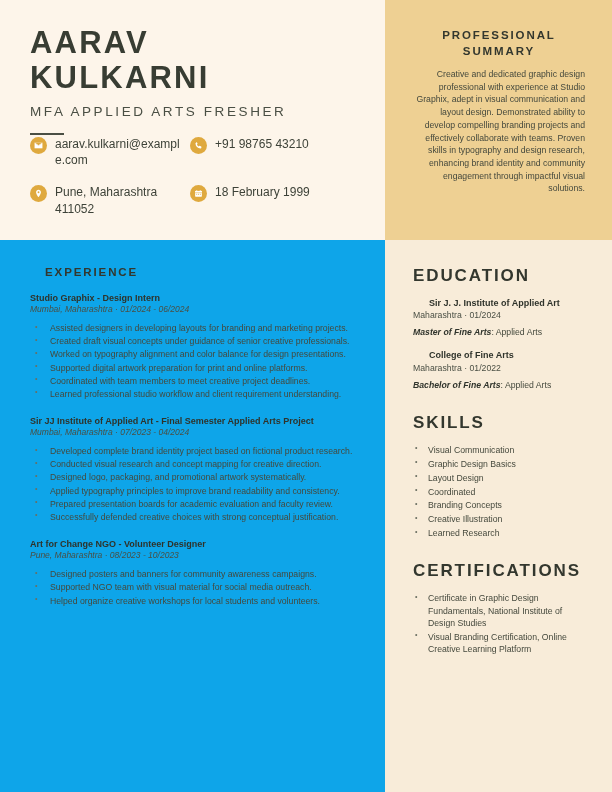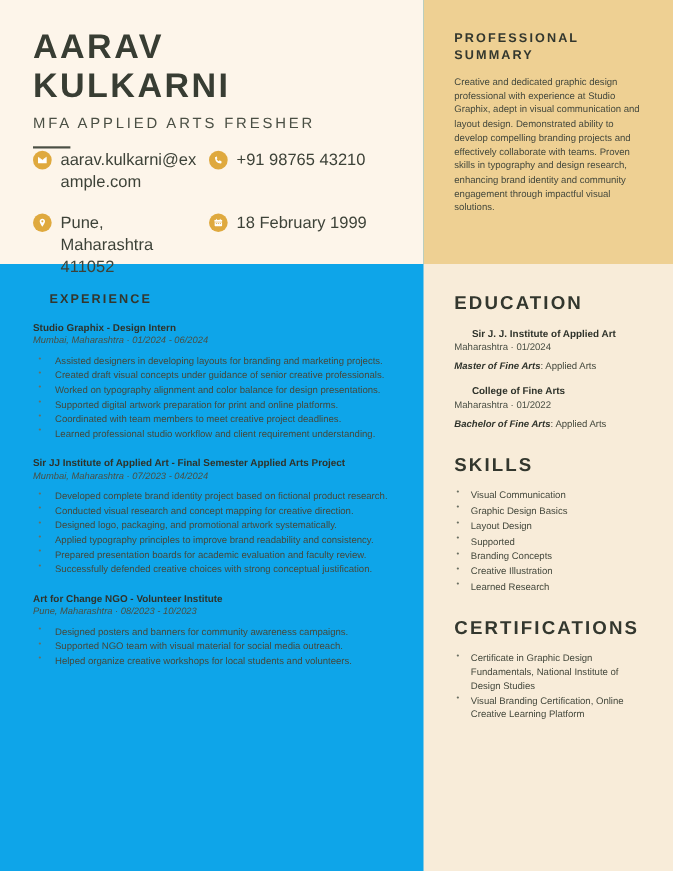--- a/index.html
+++ b/index.html
@@ -87,21 +87,21 @@
     border-radius: 50%;
     background: #dfa93e;
     display: flex;
     align-items: center;
     justify-content: center;
     margin-top: 1px;
   }
   .cicon svg { display: block; }
   .ctext {
     margin-left: 8px;
-    font-size: 15px;
+    font-size: 12px;
     line-height: 1.35;
     color: #3d4238;
     word-break: break-word;
     max-width: 126px;
   }
   .contact.wide .ctext { max-width: 140px; }
 
   
   .side-summary {
     position: absolute;
@@ -109,26 +109,28 @@
     width: 172px;
   }
   .side-head-dark {
     font-size: 11.5px;
     font-weight: 700;
     letter-spacing: 1.9px;
     color: #33372e;
     text-transform: uppercase;
     line-height: 1.35;
     margin: 0 0 9px 0;
+    text-align: center;
   }
   .summary-text {
     font-size: 8.7px;
     line-height: 1.46;
     color: #45493d;
     margin: 0;
+    text-align: right;
   }
 
   .side-body {
     position: absolute;
     left: 413px; top: 266px;
     width: 175px;
   }
   .side-section { margin-bottom: 22px; }
   .side-section:last-child { margin-bottom: 0; }
   .side-title {
@@ -328,21 +330,21 @@
         <div class="edu-degree"><b>Bachelor of Fine Arts</b><span>: Applied Arts</span></div>
       </div>
     </div>
 
     <div class="side-section">
       <div class="side-title">SKILLS</div>
       <ul class="blist">
         <li>Visual Communication</li>
         <li>Graphic Design Basics</li>
         <li>Layout Design</li>
-        <li>Supported</li>
+        <li>Coordinated</li>
         <li>Branding Concepts</li>
         <li>Creative Illustration</li>
         <li>Learned Research</li>
       </ul>
     </div>
 
     <div class="side-section">
       <div class="side-title">CERTIFICATIONS</div>
       <ul class="blist">
         <li>Certificate in Graphic Design Fundamentals, National Institute of Design Studies</li>
@@ -374,21 +376,21 @@
         <li>Developed complete brand identity project based on fictional product research.</li>
         <li>Conducted visual research and concept mapping for creative direction.</li>
         <li>Designed logo, packaging, and promotional artwork systematically.</li>
         <li>Applied typography principles to improve brand readability and consistency.</li>
         <li>Prepared presentation boards for academic evaluation and faculty review.</li>
         <li>Successfully defended creative choices with strong conceptual justification.</li>
       </ul>
     </div>
 
     <div class="job">
-      <div class="job-title">Art for Change NGO - Volunteer Institute</div>
+      <div class="job-title">Art for Change NGO - Volunteer Designer</div>
       <div class="job-meta">Pune, Maharashtra ·  08/2023 - 10/2023</div>
       <ul class="jlist">
         <li>Designed posters and banners for community awareness campaigns.</li>
         <li>Supported NGO team with visual material for social media outreach.</li>
         <li>Helped organize creative workshops for local students and volunteers.</li>
       </ul>
     </div>
   </div>
 
 </div>

